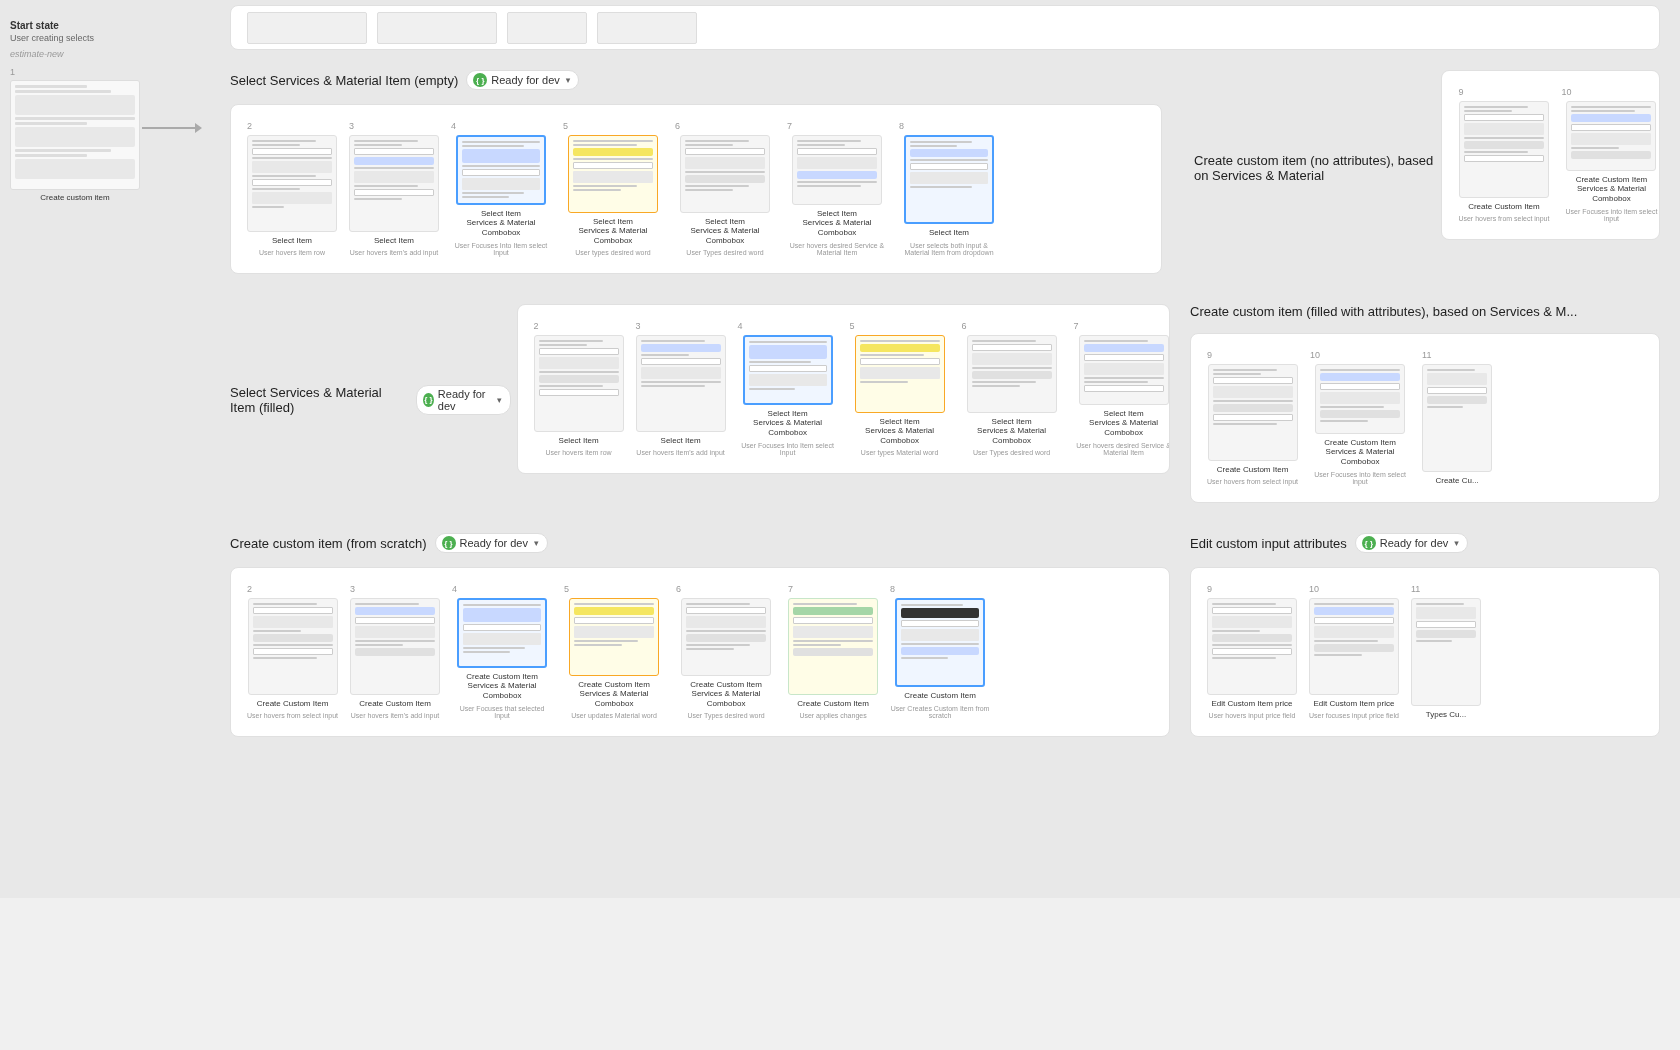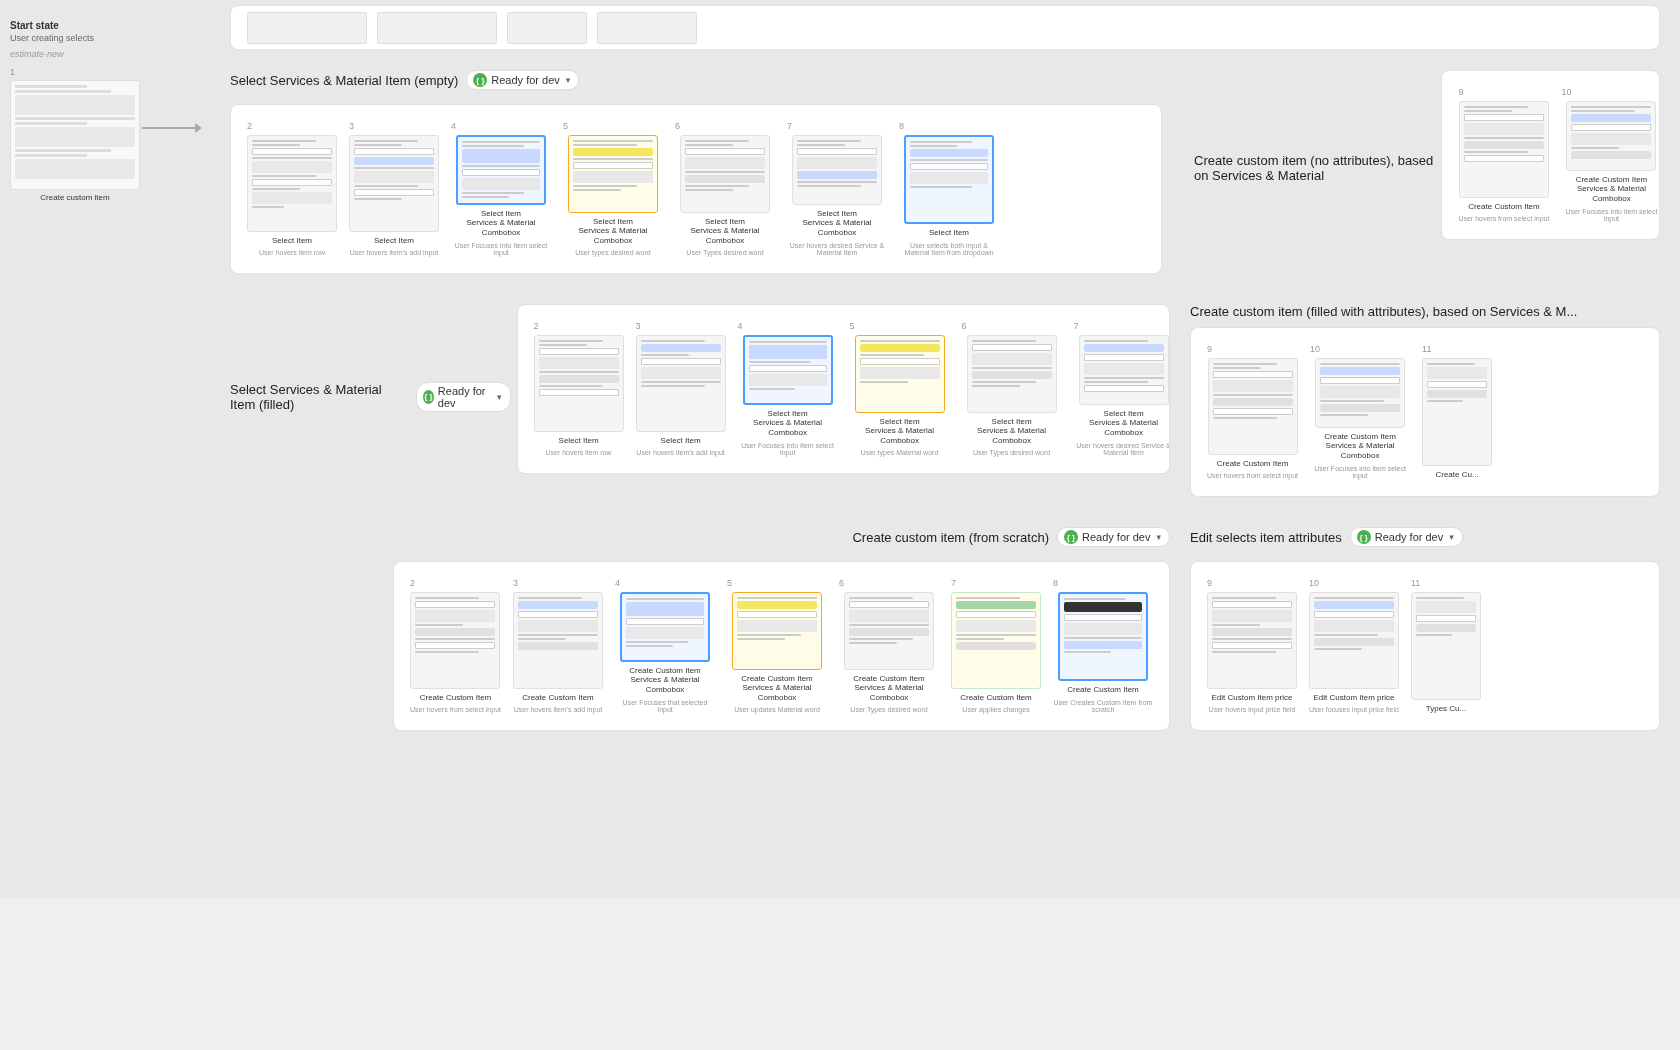--- a/index.html
+++ b/index.html
@@ -606,21 +606,21 @@
                 <div class="mock-section"></div>
                 <div class="mock-line w-80"></div>
               </div>
             </div>
             <span class="frame-label">Select Item</span>
             <span class="frame-sublabel">User selects both input &amp; Material Item from dropdown</span>
           </div>
         </div>
       </div>
 
-      <div style="flex:1;display:flex;flex-direction:column;gap:0;margin-left:20px;">
+      <div style="flex:1;display:flex;flex-direction:column;gap:6px;margin-left:20px;">
         <div class="section-header">
           <span class="section-title">Create custom item (filled with attributes), based on Services &amp; M...</span>
         </div>
         <div class="frames-container" style="height:170px;">
           <div class="frame-card">
             <span class="frame-number">9</span>
             <div class="frame-preview sm">
               <div class="mock-content">
                 <div class="mock-line w-80"></div>
                 <div class="mock-line w-60"></div>
@@ -663,21 +663,21 @@
               </div>
             </div>
             <span class="frame-label">Create Cu...</span>
           </div>
         </div>
       </div>
     </div>
 
     <div style="display:flex;gap:0;">
 
-      <div style="flex:2;display:flex;flex-direction:column;gap:6px;align-items:flex-end;">
+      <div style="flex:2;display:flex;flex-direction:column;gap:6px;">
         <div class="section-header">
           <span class="section-title">Create custom item (from scratch)</span>
           <div class="status-badge">
             <div class="status-icon">{ }</div>
             <span>Ready for dev</span>
             <span class="status-chevron">▾</span>
           </div>
         </div>
         <div class="frames-container" style="height:170px;">
           <div class="frame-card">
@@ -789,21 +789,21 @@
               </div>
             </div>
             <span class="frame-label">Create Custom Item</span>
             <span class="frame-sublabel">User Creates Custom Item from scratch</span>
           </div>
         </div>
       </div>
 
       <div style="flex:1;display:flex;flex-direction:column;gap:6px;margin-left:20px;">
         <div class="section-header">
-          <span class="section-title">Edit selects item attributes</span>
+          <span class="section-title">Edit custom input attributes</span>
           <div class="status-badge">
             <div class="status-icon">{ }</div>
             <span>Ready for dev</span>
             <span class="status-chevron">▾</span>
           </div>
         </div>
         <div class="frames-container" style="height:170px;">
           <div class="frame-card">
             <span class="frame-number">9</span>
             <div class="frame-preview sm">

